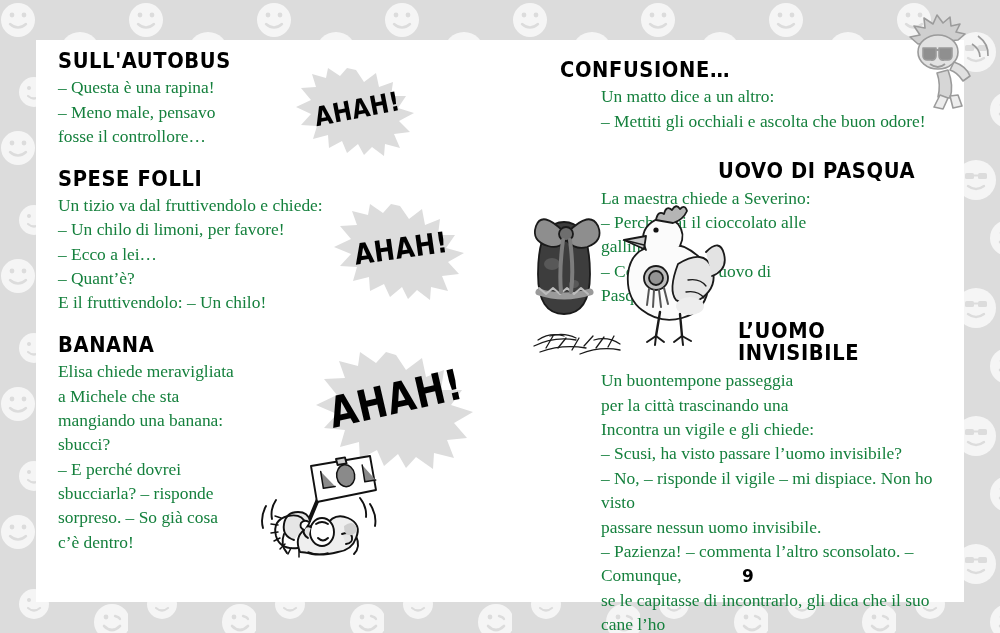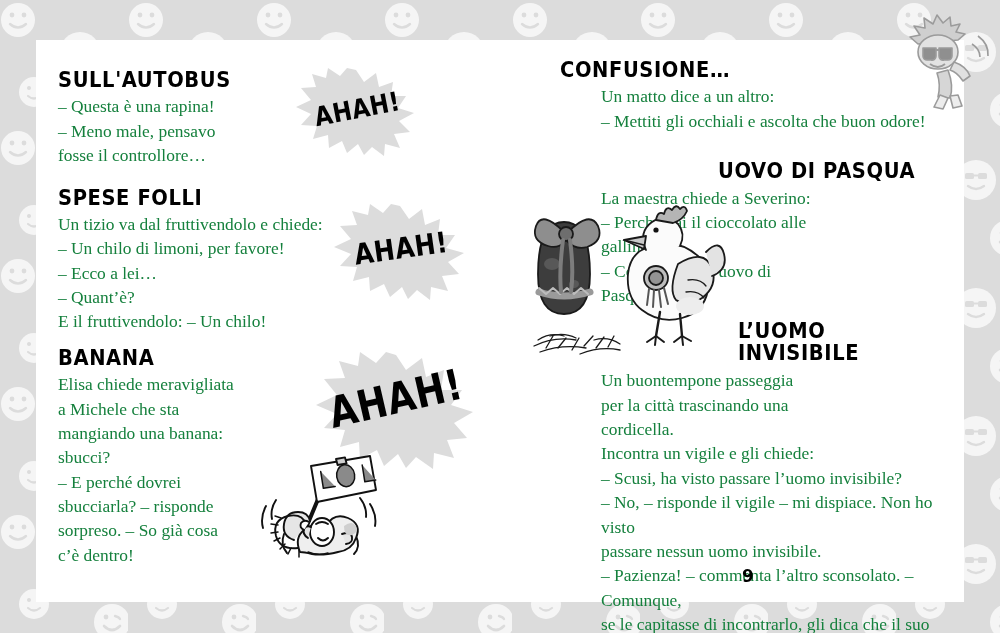--- a/index.html
+++ b/index.html
@@ -44,21 +44,21 @@
     height: 112px;
     z-index: 3;
     pointer-events: none;
   }
 
   
   .column {
     position: absolute;
     z-index: 4;
   }
-  #col-left  { left: 58px;  top: 72px; width: 270px; }
+  #col-left  { left: 58px;  top: 53px; width: 270px; }
   #col-right { left: 560px; top: 62px; width: 392px; }
 
   .joke { margin-bottom: 16px; }
 
   h2.joke-title {
     font-family: "DejaVu Sans", sans-serif;
     font-weight: 700;
     font-size: 19.5px;
     letter-spacing: 0.6px;
     margin: 0 0 2px 0;
@@ -253,21 +253,21 @@
     <h2 class="joke-title">SPESE FOLLI</h2>
     <div class="body-block">
       <p class="joke-line">Un tizio va dal fruttivendolo e chiede:</p>
       <p class="joke-line">– Un chilo di limoni, per favore!</p>
       <p class="joke-line">– Ecco a lei…</p>
       <p class="joke-line">– Quant’è?</p>
       <p class="joke-line">E il fruttivendolo: – Un chilo!</p>
     </div>
   </div>
 
-  <div class="joke" style="margin-top:16px;">
+  <div class="joke" style="margin-top:22px;">
     <h2 class="joke-title">BANANA</h2>
     <div class="body-block" style="width:215px;">
       <p class="joke-line">Elisa chiede meravigliata</p>
       <p class="joke-line">a Michele che sta</p>
       <p class="joke-line">mangiando una banana:</p>
       <p class="joke-line">sbucci?</p>
       <p class="joke-line">– E perché dovrei</p>
       <p class="joke-line">sbucciarla? – risponde</p>
       <p class="joke-line">sorpreso. – So già cosa</p>
       <p class="joke-line">c’è dentro!</p>
@@ -294,21 +294,20 @@
       <p class="joke-line ind-6">– Così faranno l’uovo di</p>
       <p class="joke-line ind-6">Pasqua!</p>
     </div>
   </div>
 
   <div class="joke" style="margin-top:18px;">
     <h2 class="joke-title indent-2">L’UOMO INVISIBILE</h2>
     <div class="body-block">
       <p class="joke-line ind-7">Un buontempone passeggia</p>
       <p class="joke-line ind-8">per la città trascinando una</p>
-      <p class="joke-line ind-0">cordicella.</p>
       <p class="joke-line ind-0">Incontra un vigile e gli chiede:</p>
       <p class="joke-line ind-0">– Scusi, ha visto passare l’uomo invisibile?</p>
       <p class="joke-line ind-0">– No, – risponde il vigile – mi dispiace. Non ho visto</p>
       <p class="joke-line ind-0">passare nessun uomo invisibile.</p>
       <p class="joke-line ind-0">– Pazienza! – commenta l’altro sconsolato. – Comunque,</p>
       <p class="joke-line ind-0">se le capitasse di incontrarlo, gli dica che il suo cane l’ho</p>
 
     </div>
   </div>
 </div>

